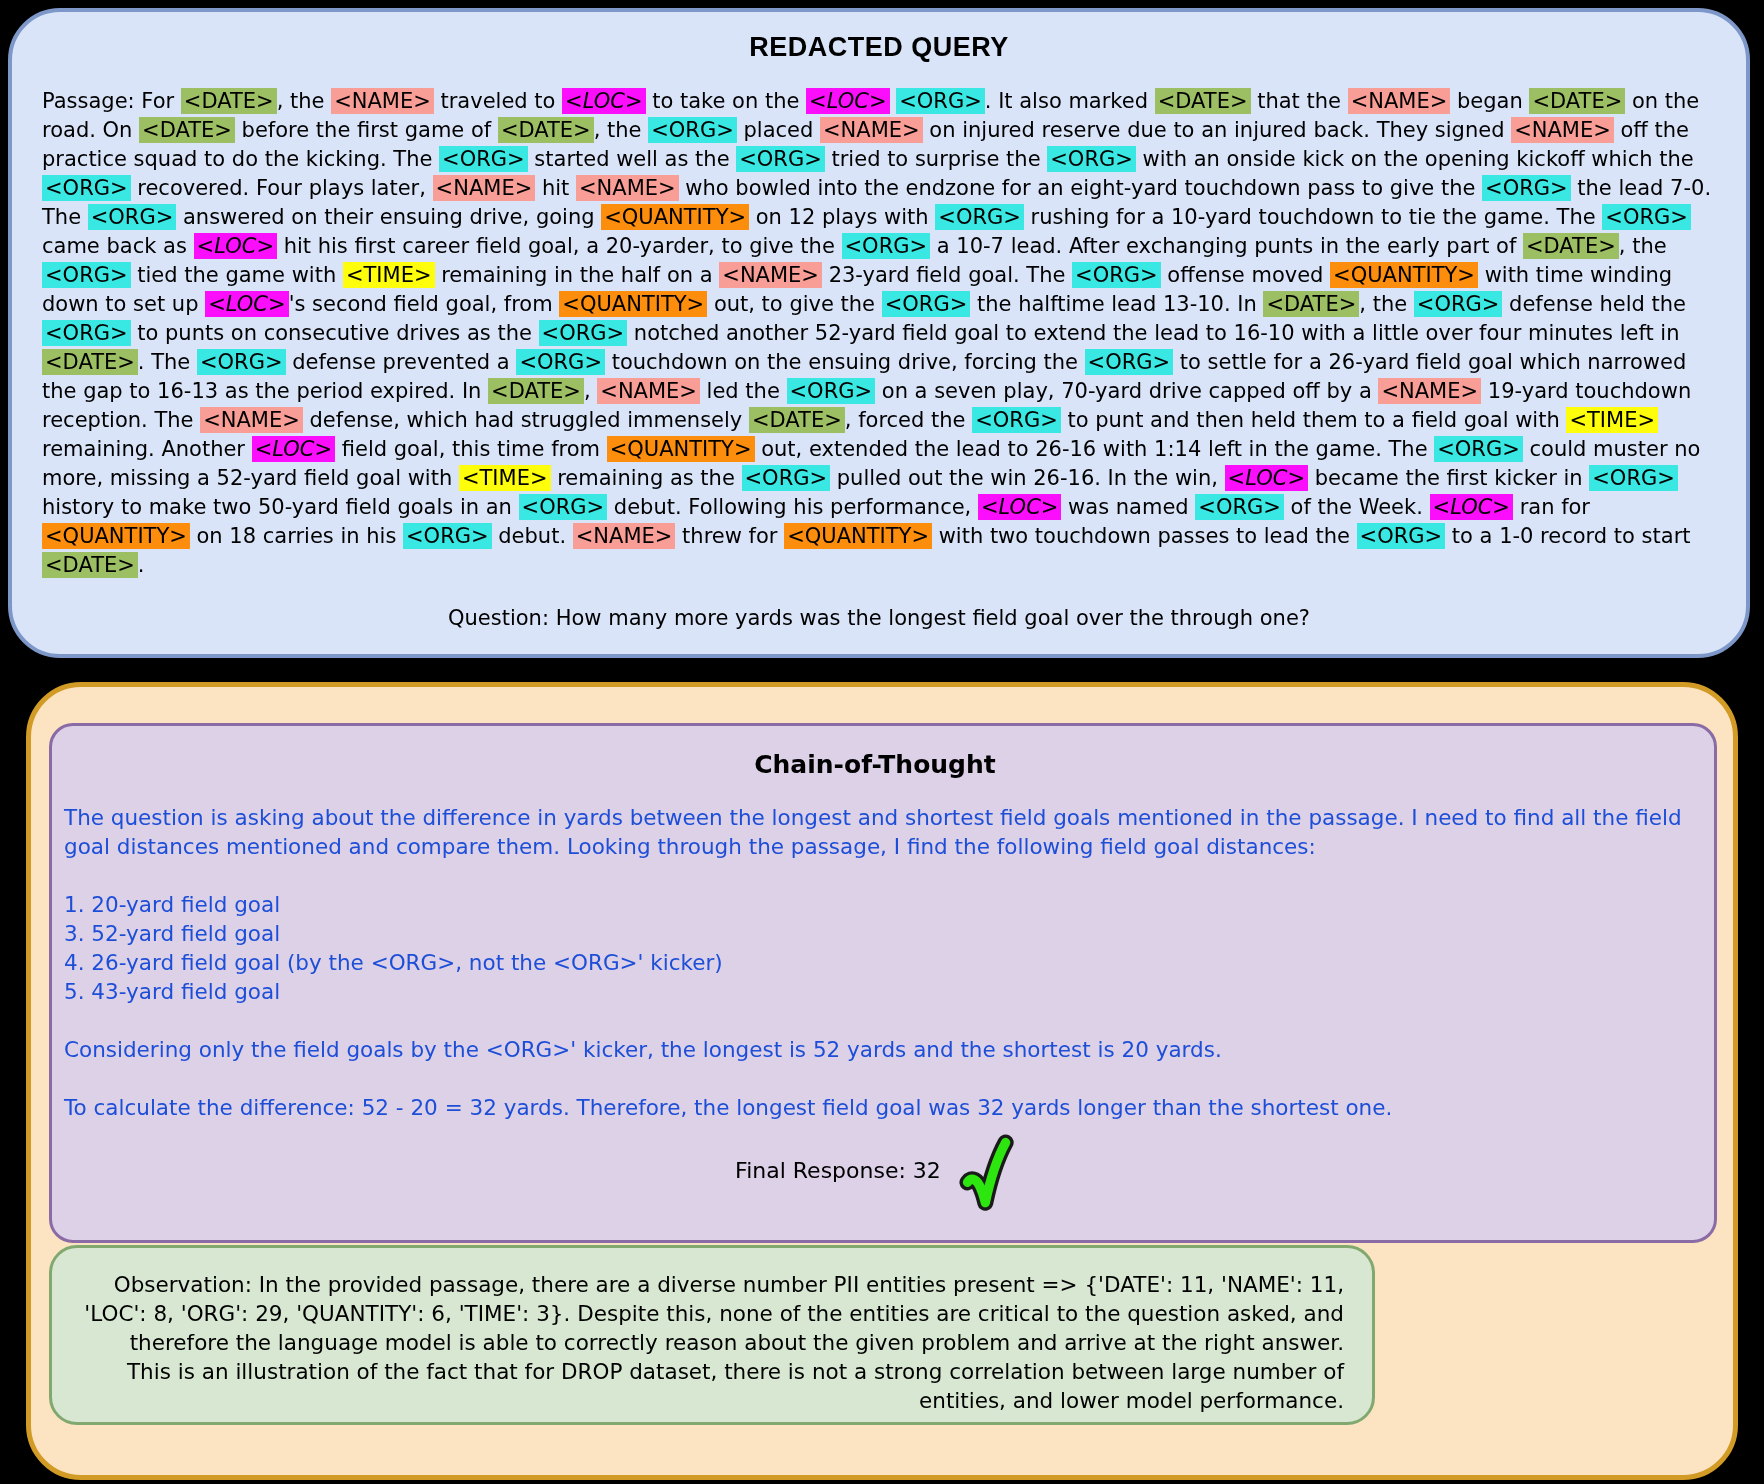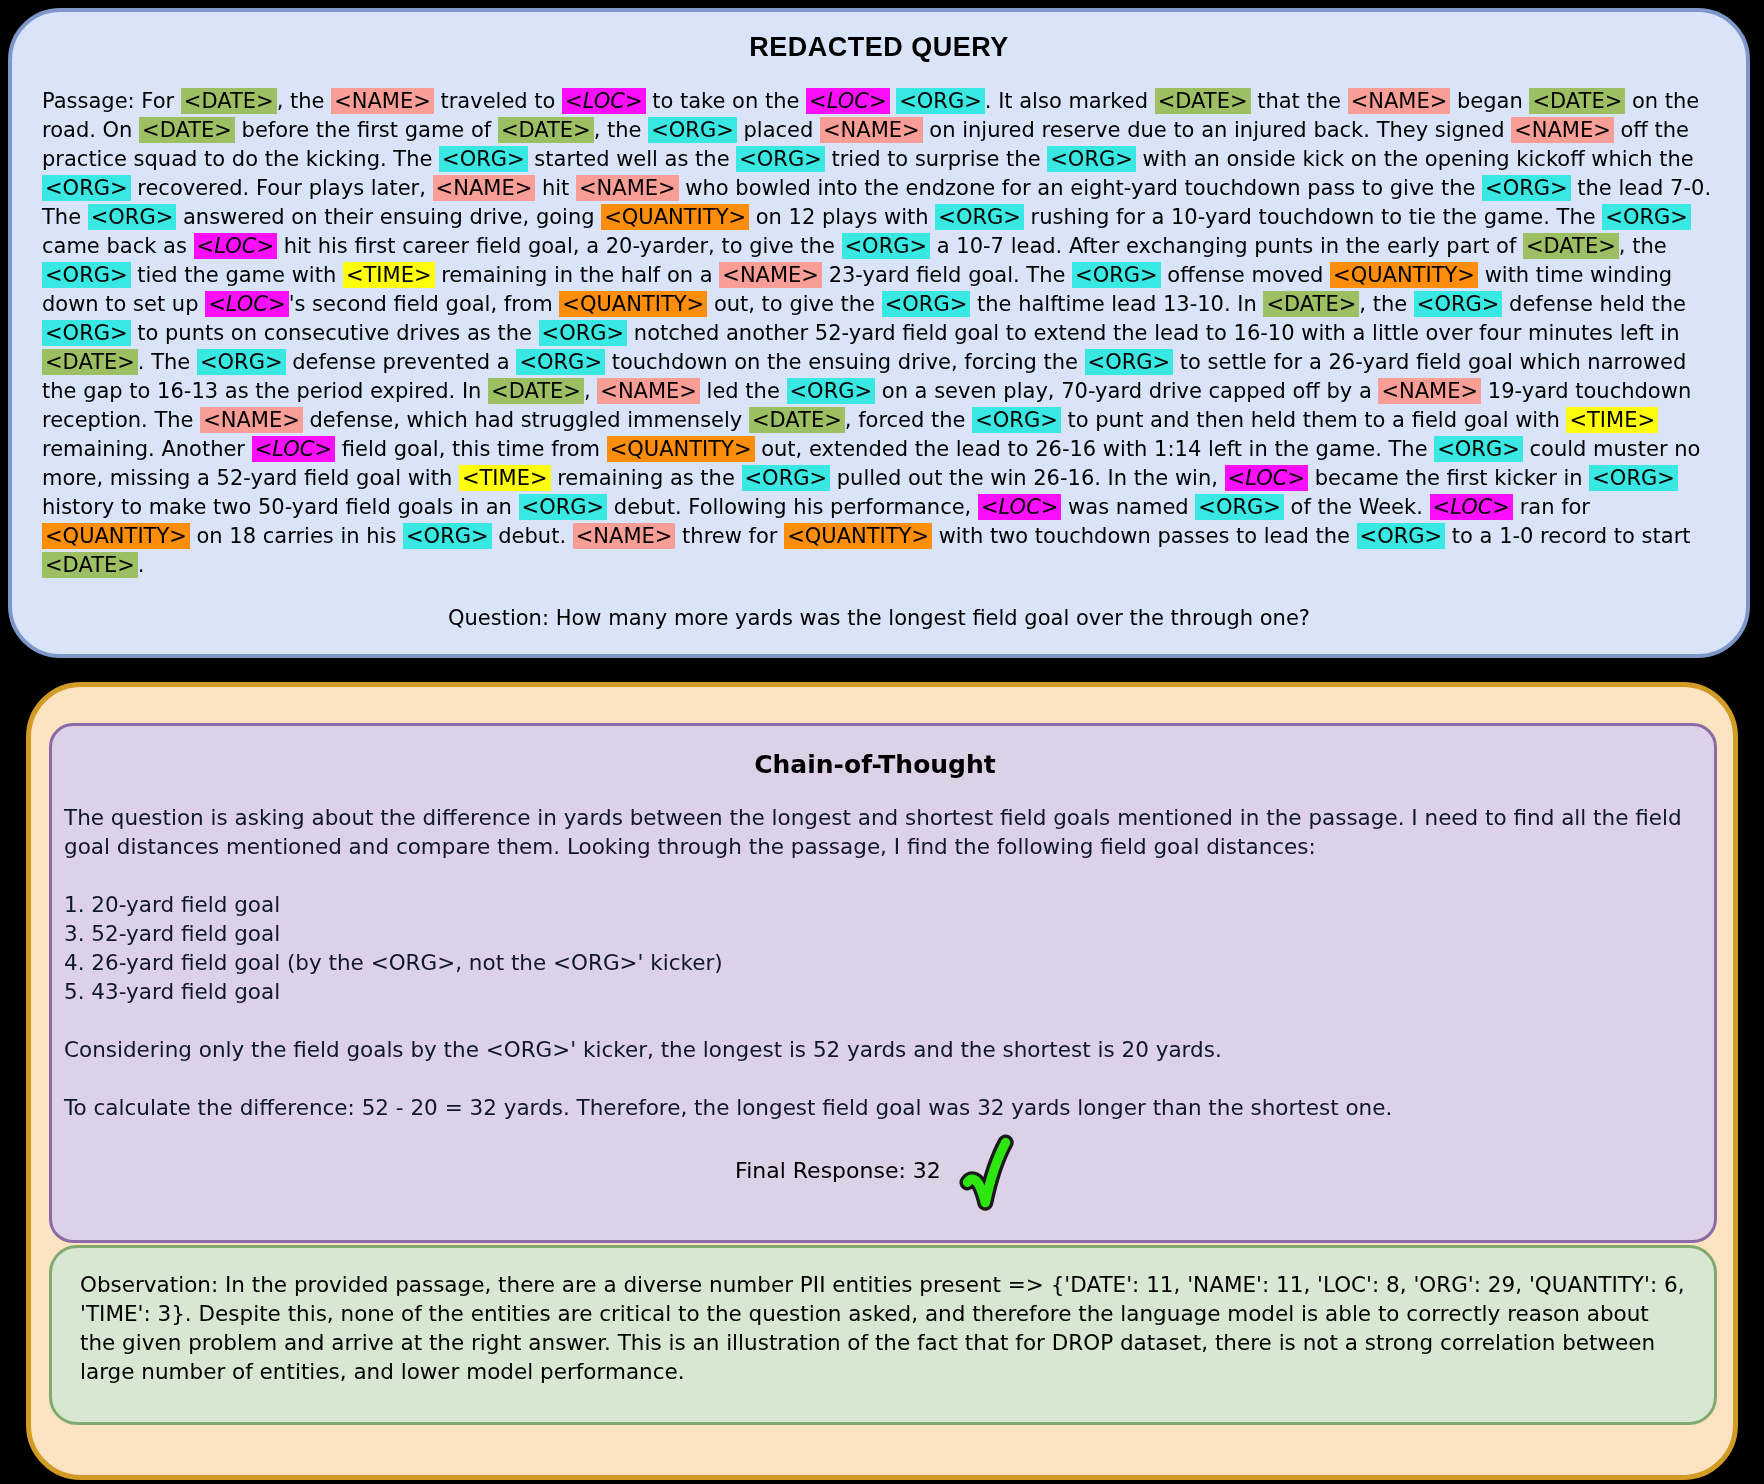--- a/index.html
+++ b/index.html
@@ -34,36 +34,37 @@
   .purple {
     left: 18px; top: 16px; width: 1668px; height: 520px;
     background: #dcd1e7; border: 3px solid #8a6ba5; border-radius: 24px;
     padding: 24px 28px 0 12px;
     margin-top: 20px;
   }
   .purple h2 {
     text-align: center; font-size: 25px; font-weight: bold; color: #000;
     margin-bottom: 24px;
   }
-  .purple p, .purple .li { font-size: 21.5px; line-height: 29px; color: #0f172a; }
+  .purple p, .purple .li { font-size: 21.5px; line-height: 29px; color: #1d4ed8; }
   .cot-p1 { margin-bottom: 29px; }
   .cot-list { margin-bottom: 29px; }
   .cot-p2 { margin-bottom: 29px; }
   .cot-p3 { margin-bottom: 16px; }
 
   .final {
     display: flex; align-items: center; justify-content: center;
     font-size: 22px; height: 64px; color: #000;
   }
   .final .check { margin-left: 18px; margin-top: 6px; }
 
   .green {
-    left: 18px; top: 558px; width: 1668px; height: 180px;
+    left: 18px; top: 558px; width: 1326px; height: 180px;
     background: #d8e7d2; border: 3px solid #81a96f; border-radius: 28px;
     padding: 22px 28px 0 28px;
+    text-align: right;
   }
   .green p { font-size: 21.5px; line-height: 29px; color: #000; }
 
   b { font-weight: normal; }
 </style>
 </head>
 <body>
 
 <div class="page">
 

